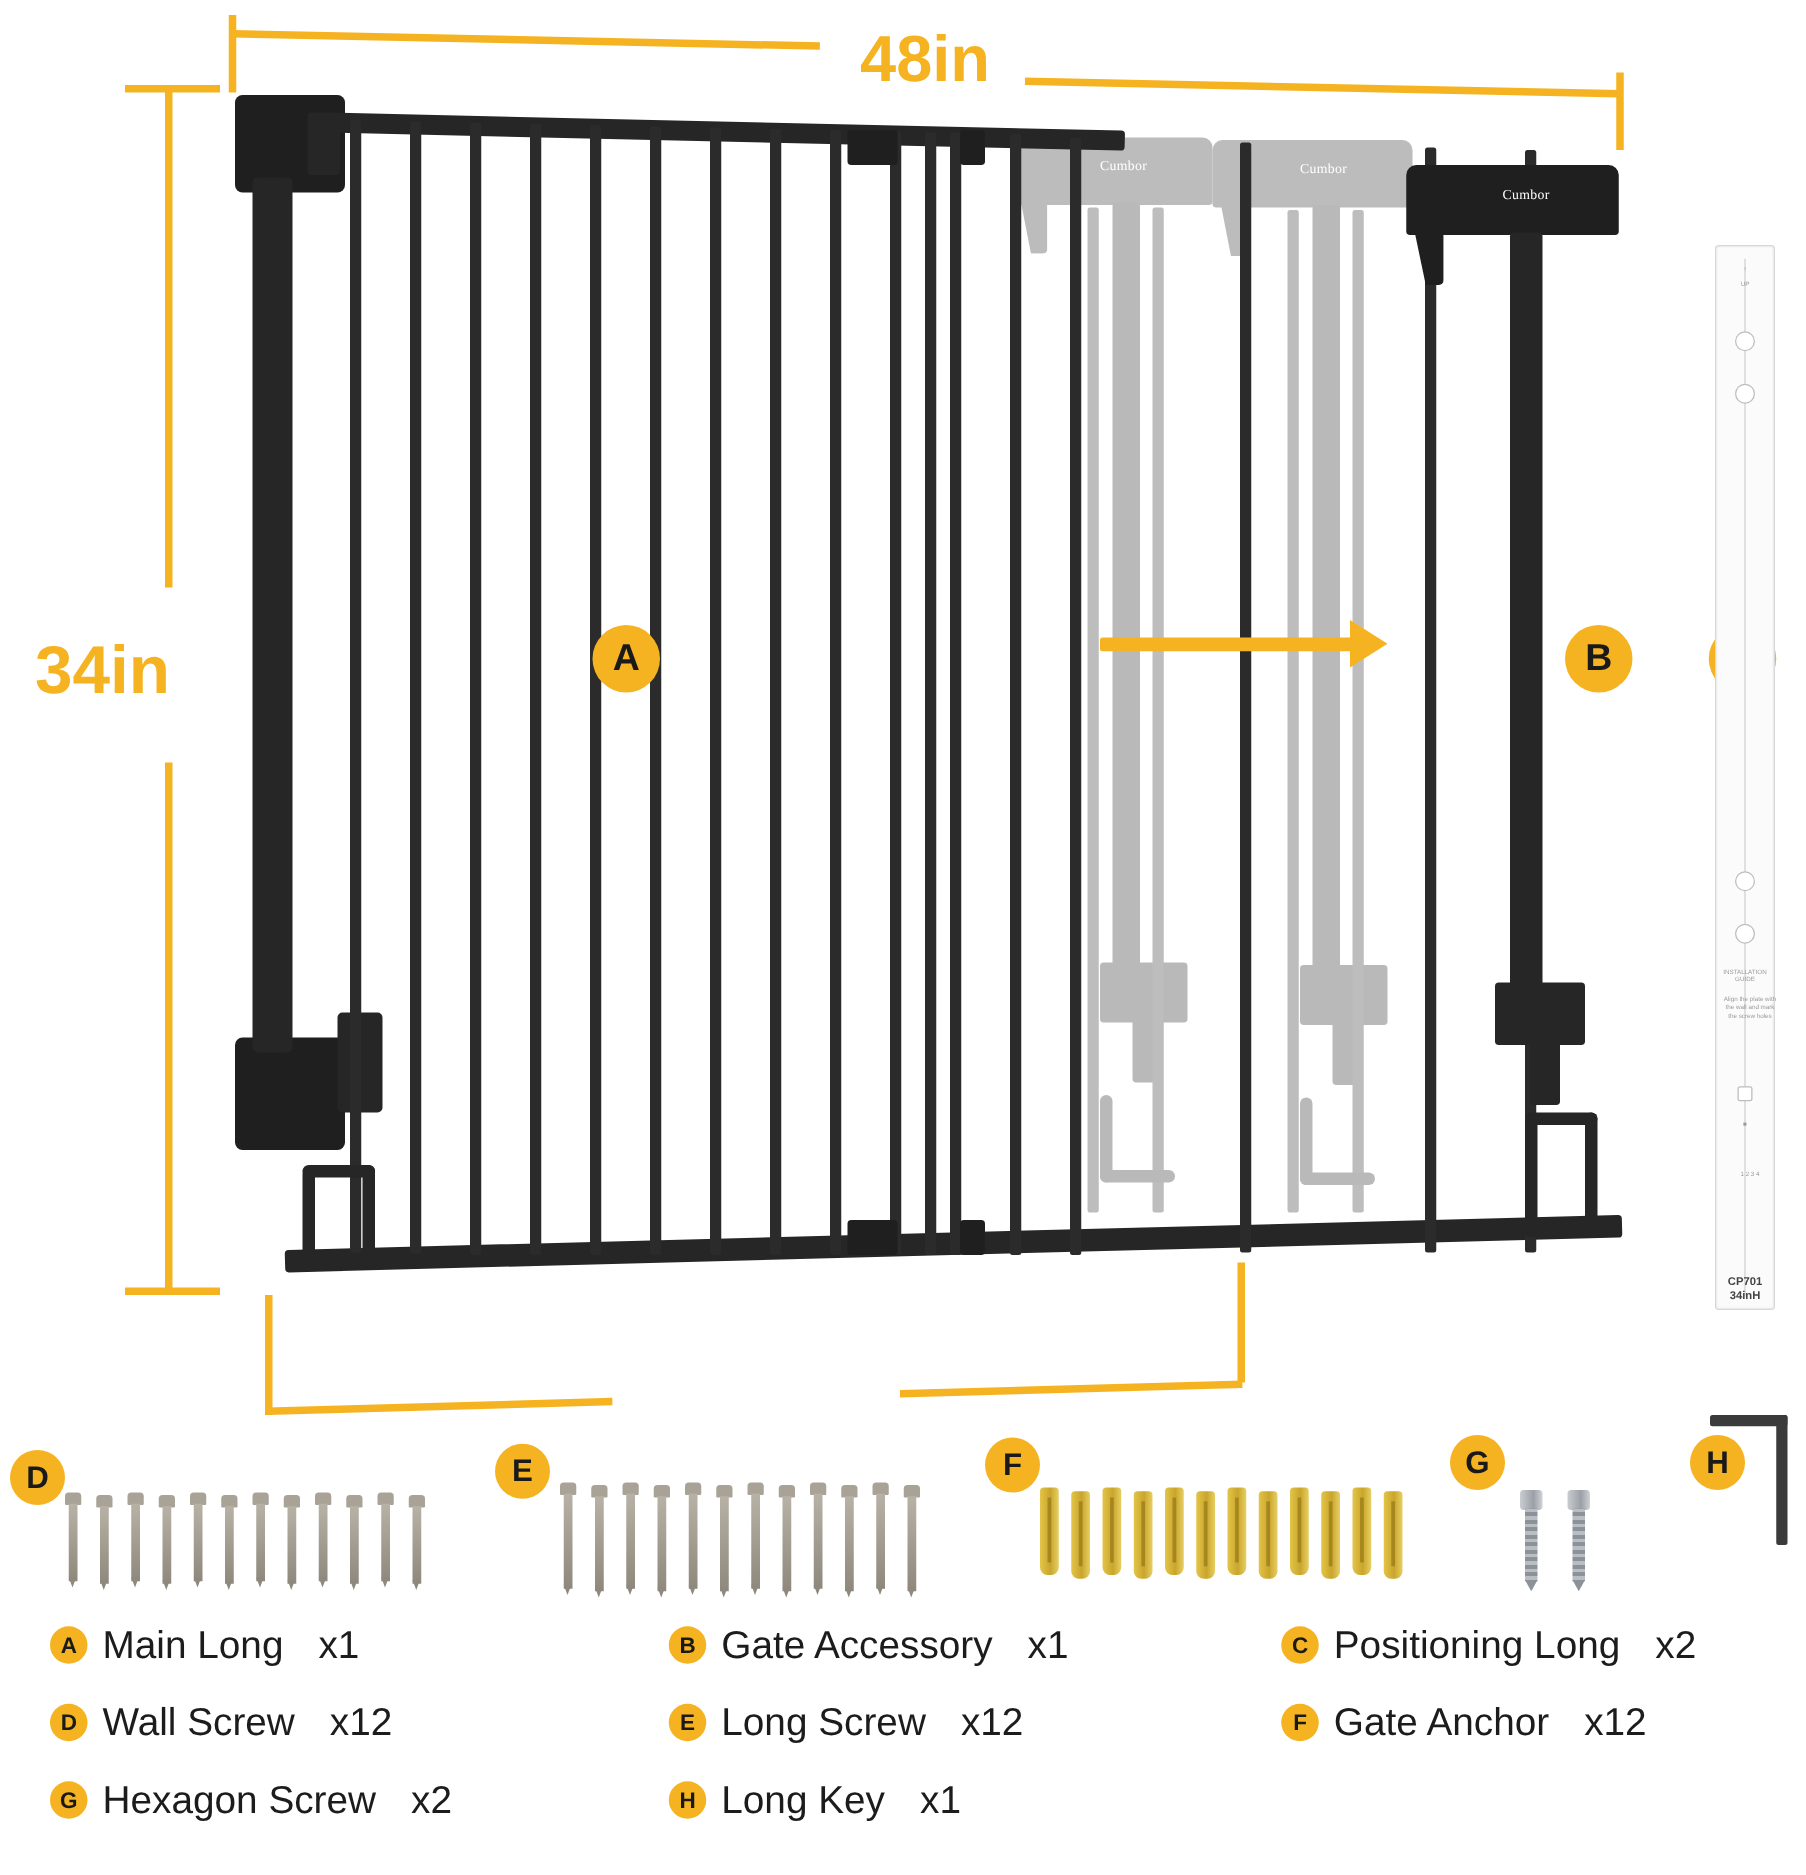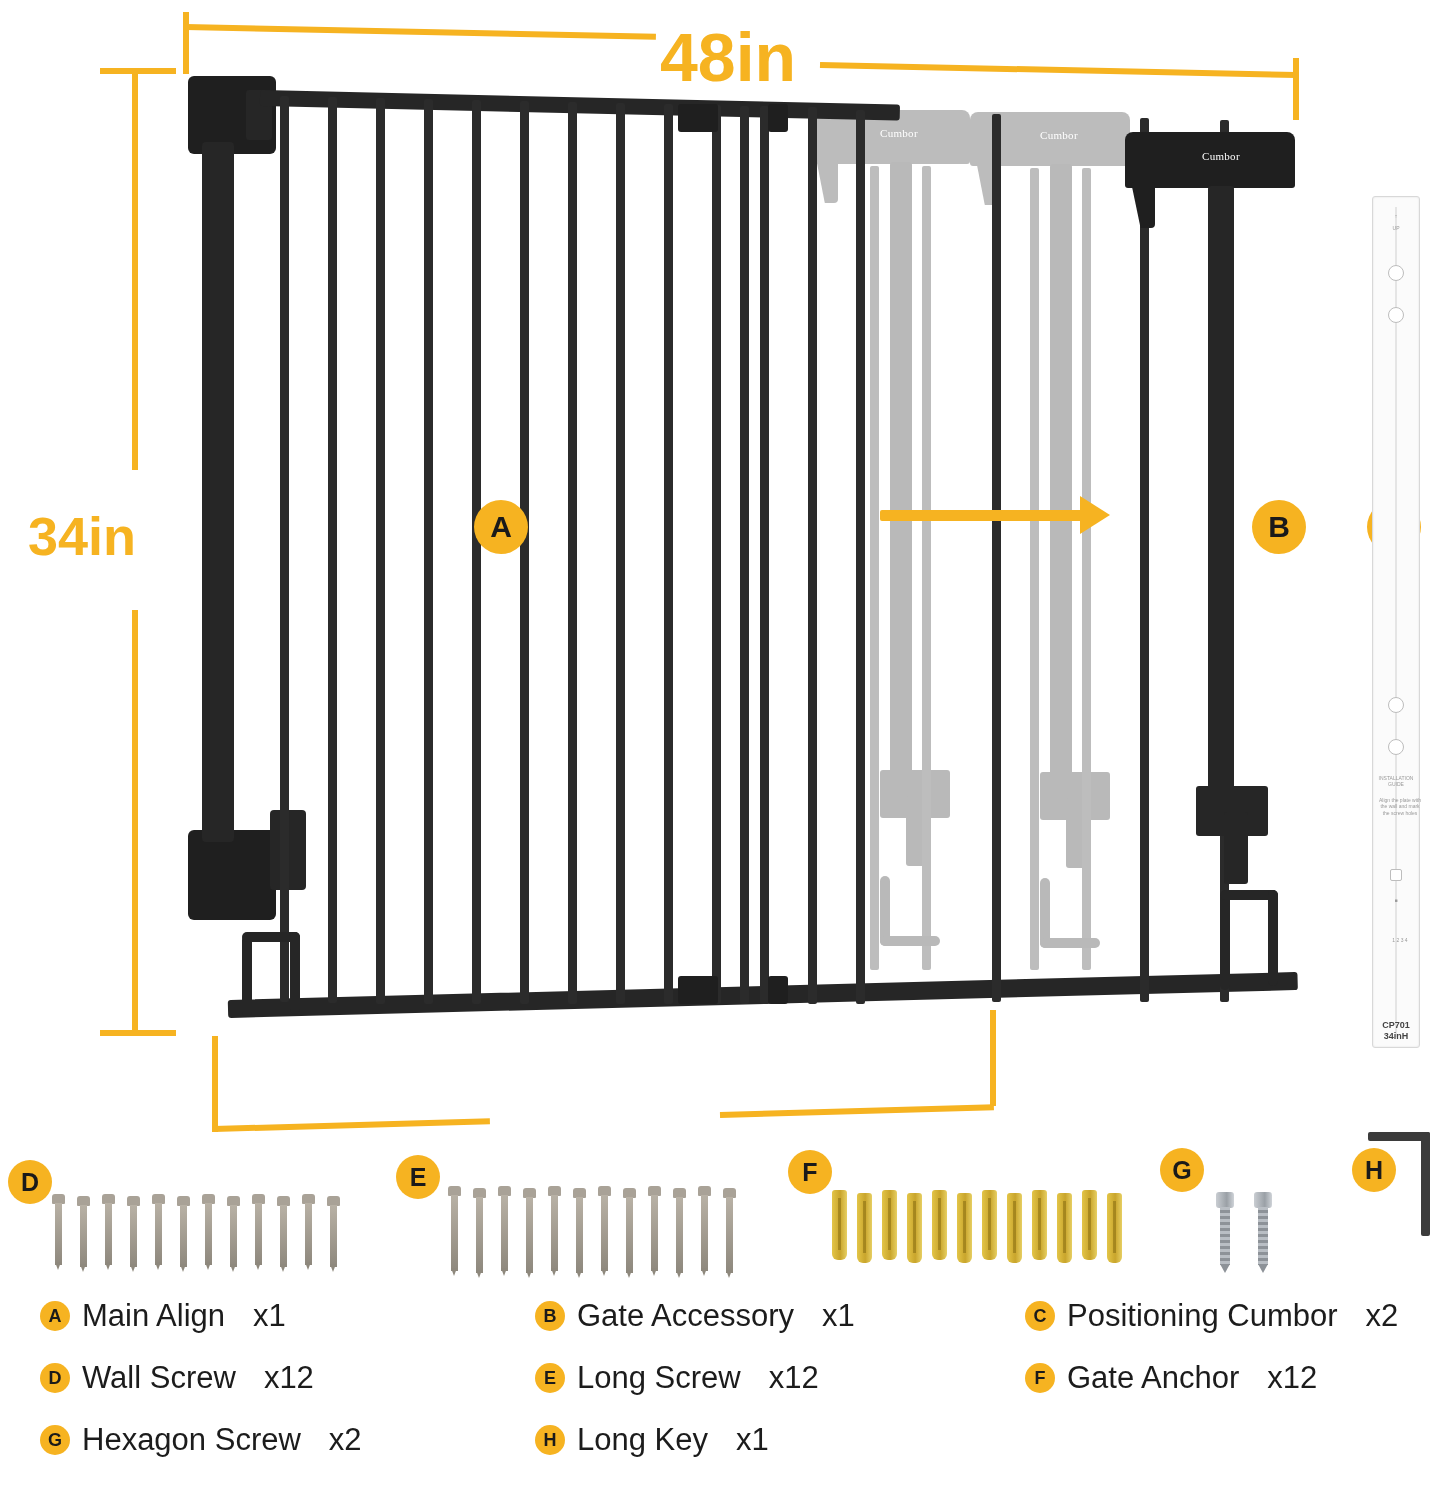--- a/index.html
+++ b/index.html
@@ -9,21 +9,21 @@
     position:relative;overflow:hidden;
   }
   .stage{position:absolute;left:0;top:0;width:1445px;height:1500px;}
 
   
   .dim-label{
     position:absolute;color:#F6B321;font-weight:700;
     font-family:"Liberation Sans", sans-serif;
     white-space:nowrap;
   }
-  #dim-top-label{left:660px;top:18px;font-size:68px;}
+  #dim-top-label{left:688px;top:18px;font-size:52px;}
   #dim-left-label{left:28px;top:505px;font-size:54px;}
   #dim-bottom-label{left:495px;top:1028px;font-size:52px;}
 
   .yline{position:absolute;background:#F6B321;}
 
   
   .gate-wrap{position:absolute;left:180px;top:70px;width:1130px;height:960px;}
 
   .dark{background:#262626;}
   .mid{background:#3a3a3a;}
@@ -437,31 +437,31 @@
   <div class="allen" style="left:1368px;top:1132px;width:70px;height:110px;">
     <div class="v" style="left:0;top:0;width:62px;height:9px;"></div>
     <div class="v" style="left:53px;top:0;width:9px;height:104px;"></div>
   </div>
 
   <div class="legend">
 
     <div class="legend-row">
       <div class="legend-item col1">
         <div class="badge sm" style="position:relative;left:0;top:0;">A</div>
-        <div class="legend-text">Main Align</div>
+        <div class="legend-text">Main Long</div>
         <div class="legend-text legend-qty">x1</div>
       </div>
       <div class="legend-item col2">
         <div class="badge sm" style="position:relative;">B</div>
         <div class="legend-text">Gate Accessory</div>
         <div class="legend-text legend-qty">x1</div>
       </div>
       <div class="legend-item col3">
         <div class="badge sm" style="position:relative;">C</div>
-        <div class="legend-text">Positioning Cumbor</div>
+        <div class="legend-text">Positioning Long</div>
         <div class="legend-text legend-qty">x2</div>
       </div>
     </div>
 
     <div class="legend-row">
       <div class="legend-item col1">
         <div class="badge sm" style="position:relative;">D</div>
         <div class="legend-text">Wall Screw</div>
         <div class="legend-text legend-qty">x12</div>
       </div>

